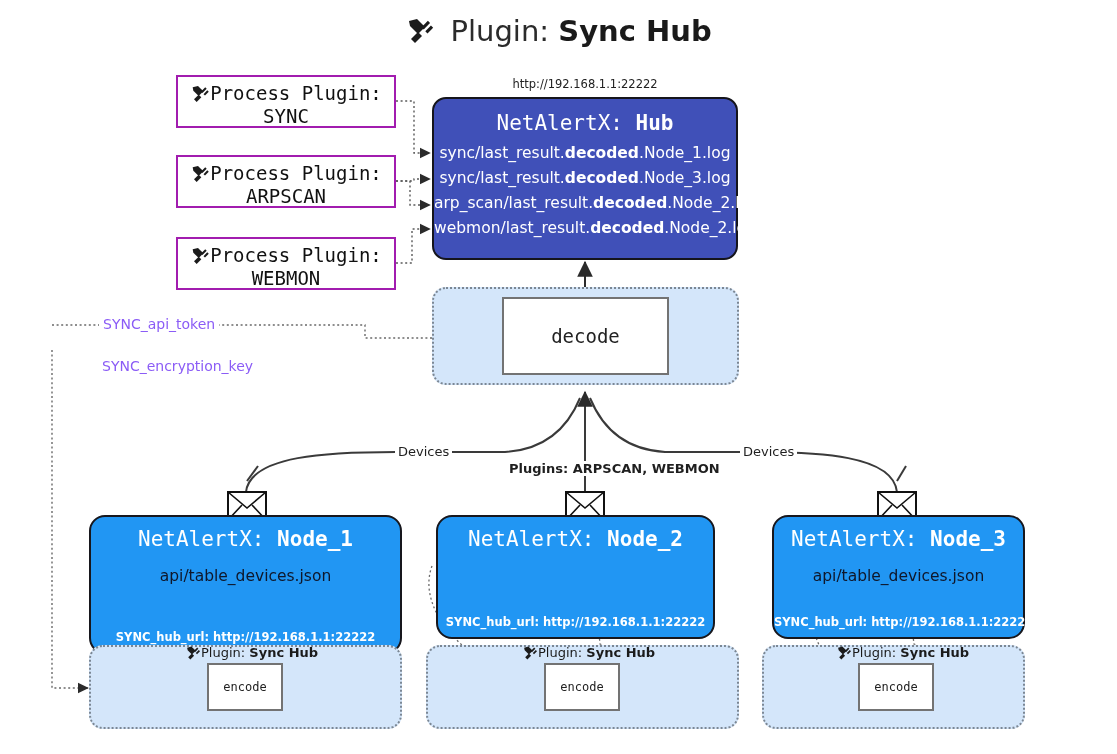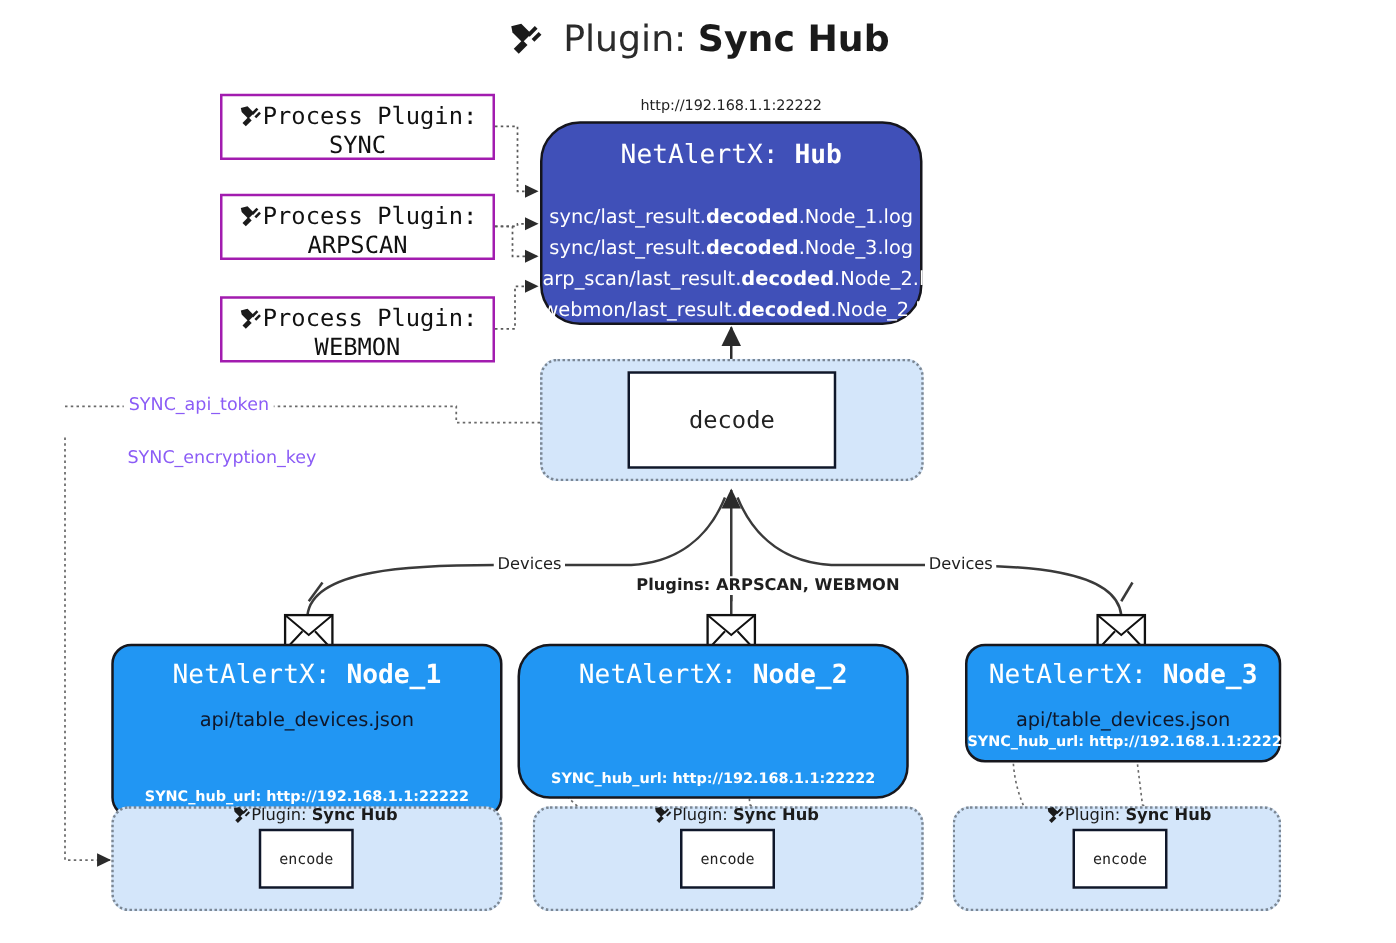--- a/index.html
+++ b/index.html
@@ -71,21 +71,21 @@
   }
   #hub .hubtitle {
     font-family: "DejaVu Sans Mono", monospace;
     font-size: 21px;
     text-align: center;
     margin-top: 12px;
     white-space: nowrap;
   }
   #hub .hubtitle b { font-weight: bold; }
   #hub .loglines {
-    margin-top: 26px;
+    margin-top: 6px;
     font-size: 15.5px;
     text-align: center;
     line-height: 1.62;
   }
   #hub .loglines div { white-space: nowrap; }
   #hub .loglines b { font-weight: bold; }
   #huburl {
     position: absolute;
     text-align: center;
     font-size: 11.5px;
@@ -96,21 +96,21 @@
   
   .bluebox {
     background: #d4e6fa;
     border: 2px dotted #7b8794;
     border-radius: 14px;
   }
 
   
   .whitebox {
     background: #ffffff;
-    border: 2px solid #0f172a;
+    border: 2px solid #737373;
     display: flex;
     align-items: center;
     justify-content: center;
     font-family: "DejaVu Sans Mono", monospace;
     color: #222;
   }
 
   
   .nodebox {
     background: #2196f3;
@@ -257,21 +257,21 @@
             <path d="M13 14 L17 18 L10 25 L6 21 Z"></path>
             <rect x="16.5" y="9.2" width="9" height="3.1" transform="rotate(-45 16.5 9.2)"></rect>
             <rect x="20.3" y="13.2" width="8" height="3.1" transform="rotate(-45 20.3 13.2)"></rect>
           </g>
         </svg><span>Process Plugin:</span></span>
     <span class="l2">WEBMON</span>
   </div>
 
   <div id="huburl" style="left:435px; top:77px; width:300px;">http://192.168.1.1:22222</div>
 
-  <div class="node" id="hub" style="left:432px; top:97px; width:306px; height:163px;border-radius:32px;">
+  <div class="node" id="hub" style="left:432px; top:97px; width:306px; height:163px;">
     <div class="hubtitle">
       <span>NetAlertX:</span> <b>Hub</b>
     </div>
     <div class="loglines">
       <div><span>sync/last_result.</span><b>decoded</b><span>.Node_1.log</span></div>
       <div><span>sync/last_result.</span><b>decoded</b><span>.Node_3.log</span></div>
       <div><span>arp_scan/last_result.</span><b>decoded</b><span>.Node_2.log</span></div>
       <div><span>webmon/last_result.</span><b>decoded</b><span>.Node_2.log</span></div>
     </div>
   </div>
@@ -311,28 +311,28 @@
   <div class="node nodebox" style="left:89px; top:515px; width:313px; height:139px; position:absolute;">
     <div class="ntitle">
       <span>NetAlertX:</span> <b>Node_1</b>
     </div>
     <div class="nlines">
       <div>api/table_devices.json</div>
     </div>
     <div class="nurl">SYNC_hub_url: http://192.168.1.1:22222</div>
   </div>
 
-  <div class="node nodebox" style="left:414px; top:515px; width:313px; height:124px; position:absolute;border-radius:26px;">
+  <div class="node nodebox" style="left:436px; top:515px; width:279px; height:124px; position:absolute;">
     <div class="ntitle">
       <span>NetAlertX:</span> <b>Node_2</b>
     </div>
     <div class="nurl">SYNC_hub_url: http://192.168.1.1:22222</div>
   </div>
 
-  <div class="node nodebox" style="left:772px; top:515px; width:253px; height:95px; position:absolute;">
+  <div class="node nodebox" style="left:772px; top:515px; width:253px; height:124px; position:absolute;">
     <div class="ntitle">
       <span>NetAlertX:</span> <b>Node_3</b>
     </div>
     <div class="nlines">
       <div>api/table_devices.json</div>
     </div>
     <div class="nurl">SYNC_hub_url: http://192.168.1.1:22222</div>
   </div>
 
   <div class="node bluebox" style="left:89px; top:645px; width:313px; height:84px;"></div>

